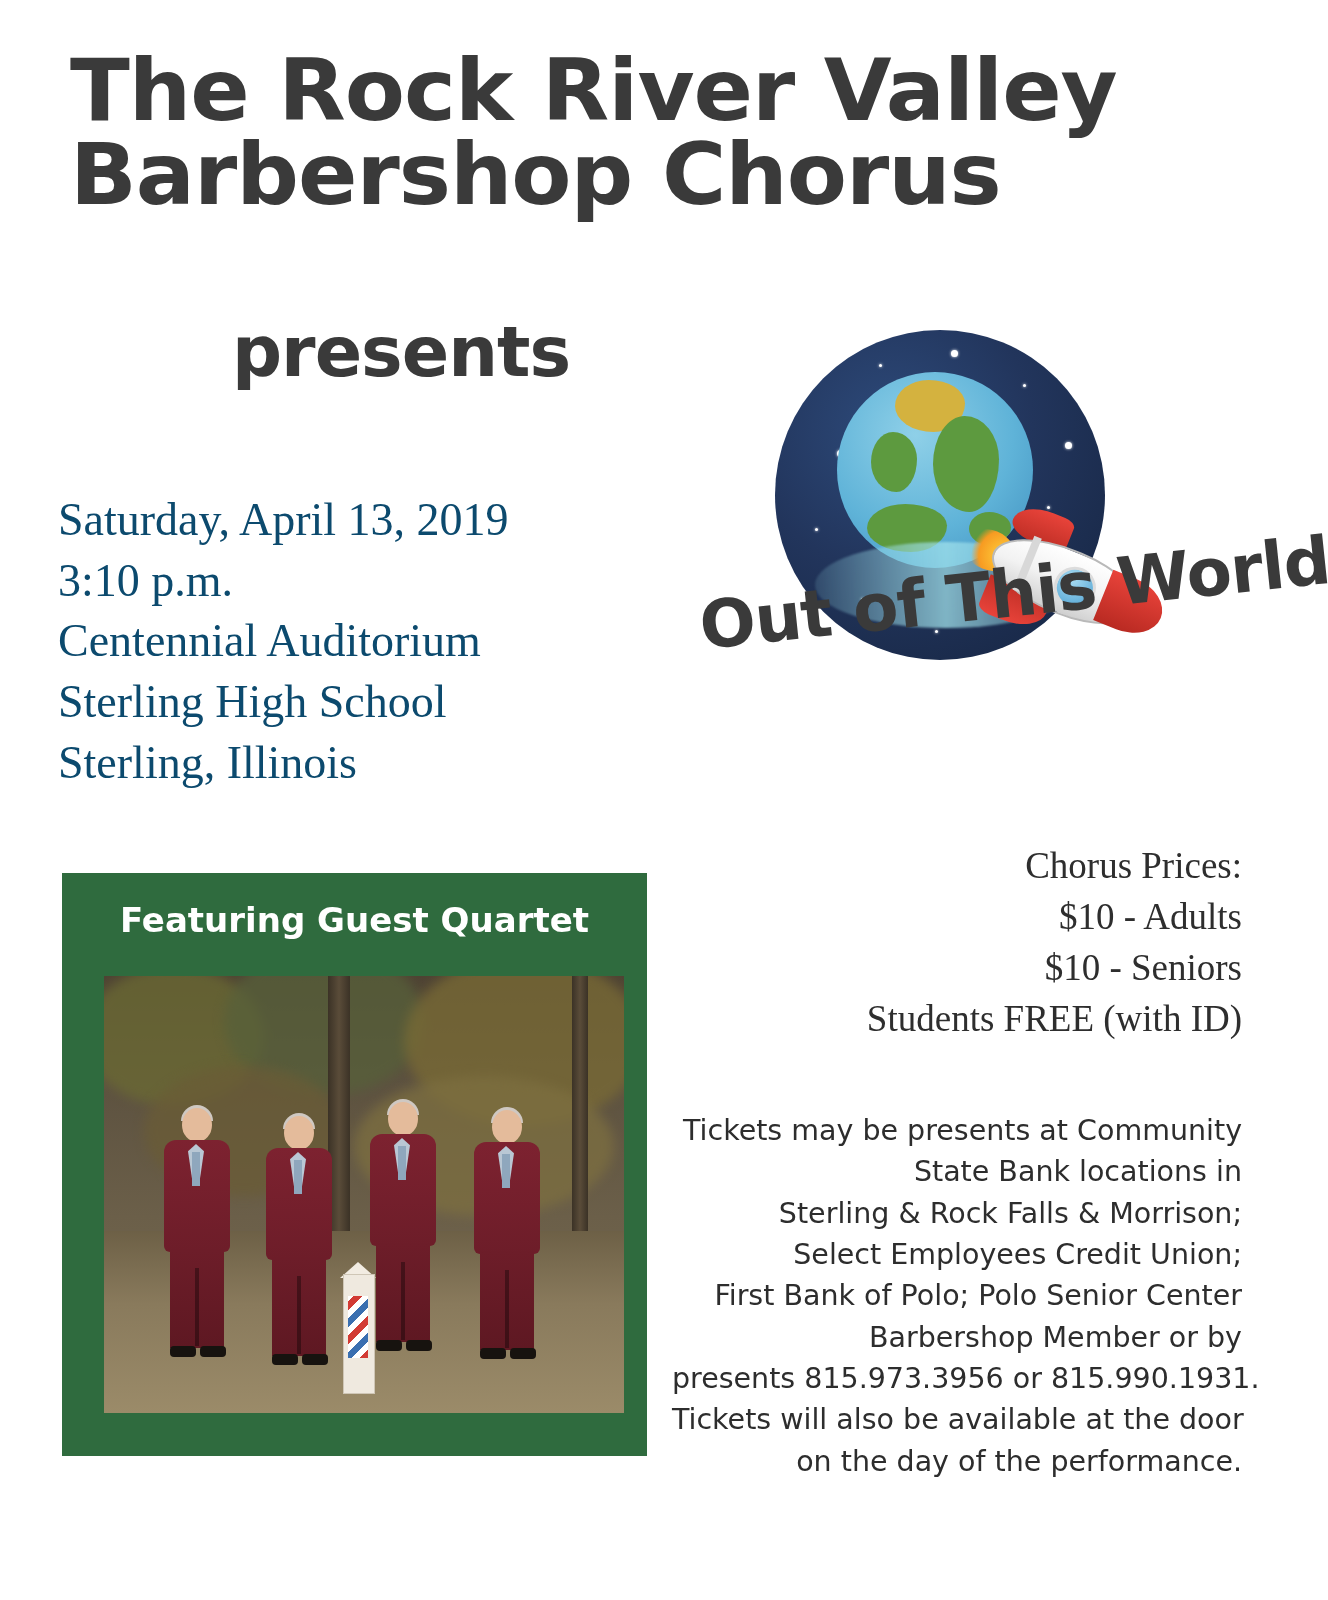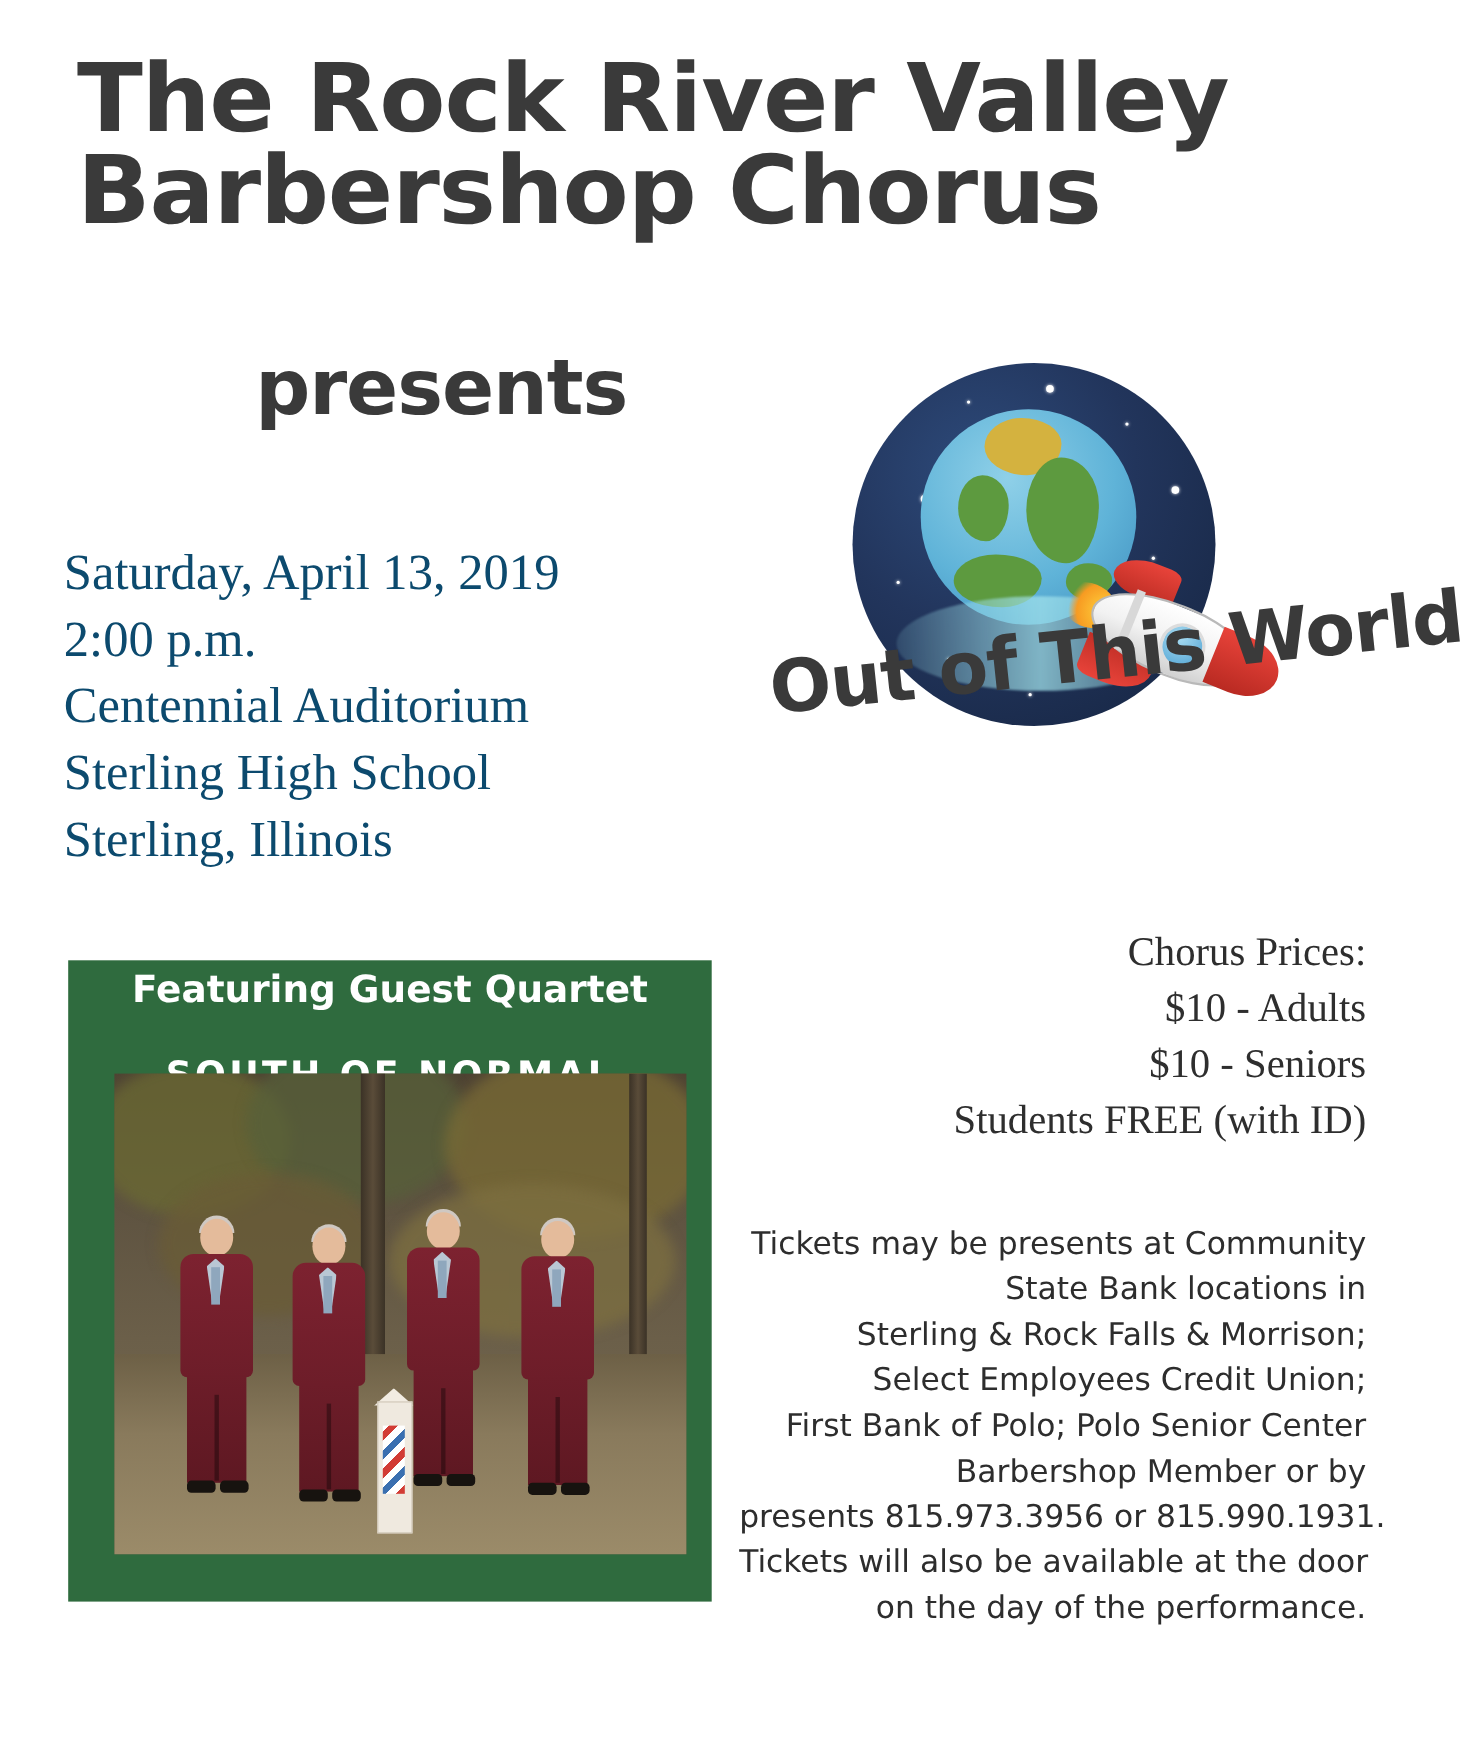--- a/index.html
+++ b/index.html
@@ -192,21 +192,21 @@
   .photo-card {
     position: absolute;
     left: 62px;
     top: 873px;
     width: 585px;
     height: 583px;
     background: #2f6b3e;
   }
   .photo-caption {
     text-align: center;
-    padding-top: 8px;
+    padding-top: 28px;
     font-family: "DejaVu Sans", sans-serif;
     font-weight: bold;
     color: #ffffff;
     line-height: 1.12;
   }
   .photo-caption .cap1 { font-size: 34px; display: block; letter-spacing: 0px; }
   .photo-caption .cap2 { font-size: 33px; display: block; letter-spacing: 3px; margin-top: 40px; }
   .photo-inner {
     position: absolute;
     left: 42px;
@@ -345,21 +345,21 @@
 
 <div class="headline">
   <span class="l1">The Rock River Valley</span>
   <span class="l2">Barbershop Chorus</span>
 </div>
 
 <div class="presents">presents</div>
 
 <div class="details">
   <div>Saturday, April 13, 2019</div>
-  <div>2:00 p.m.</div>
+  <div>3:10 p.m.</div>
   <div>Centennial Auditorium</div>
   <div>Sterling High School</div>
   <div>Sterling, Illinois</div>
 </div>
 
 <div class="logo-wrap">
   <div class="planet">
     <span class="star" style="left:28px; top:52px;"></span>
     <span class="star big" style="left:62px; top:120px;"></span>
     <span class="star" style="left:40px; top:198px;"></span>

